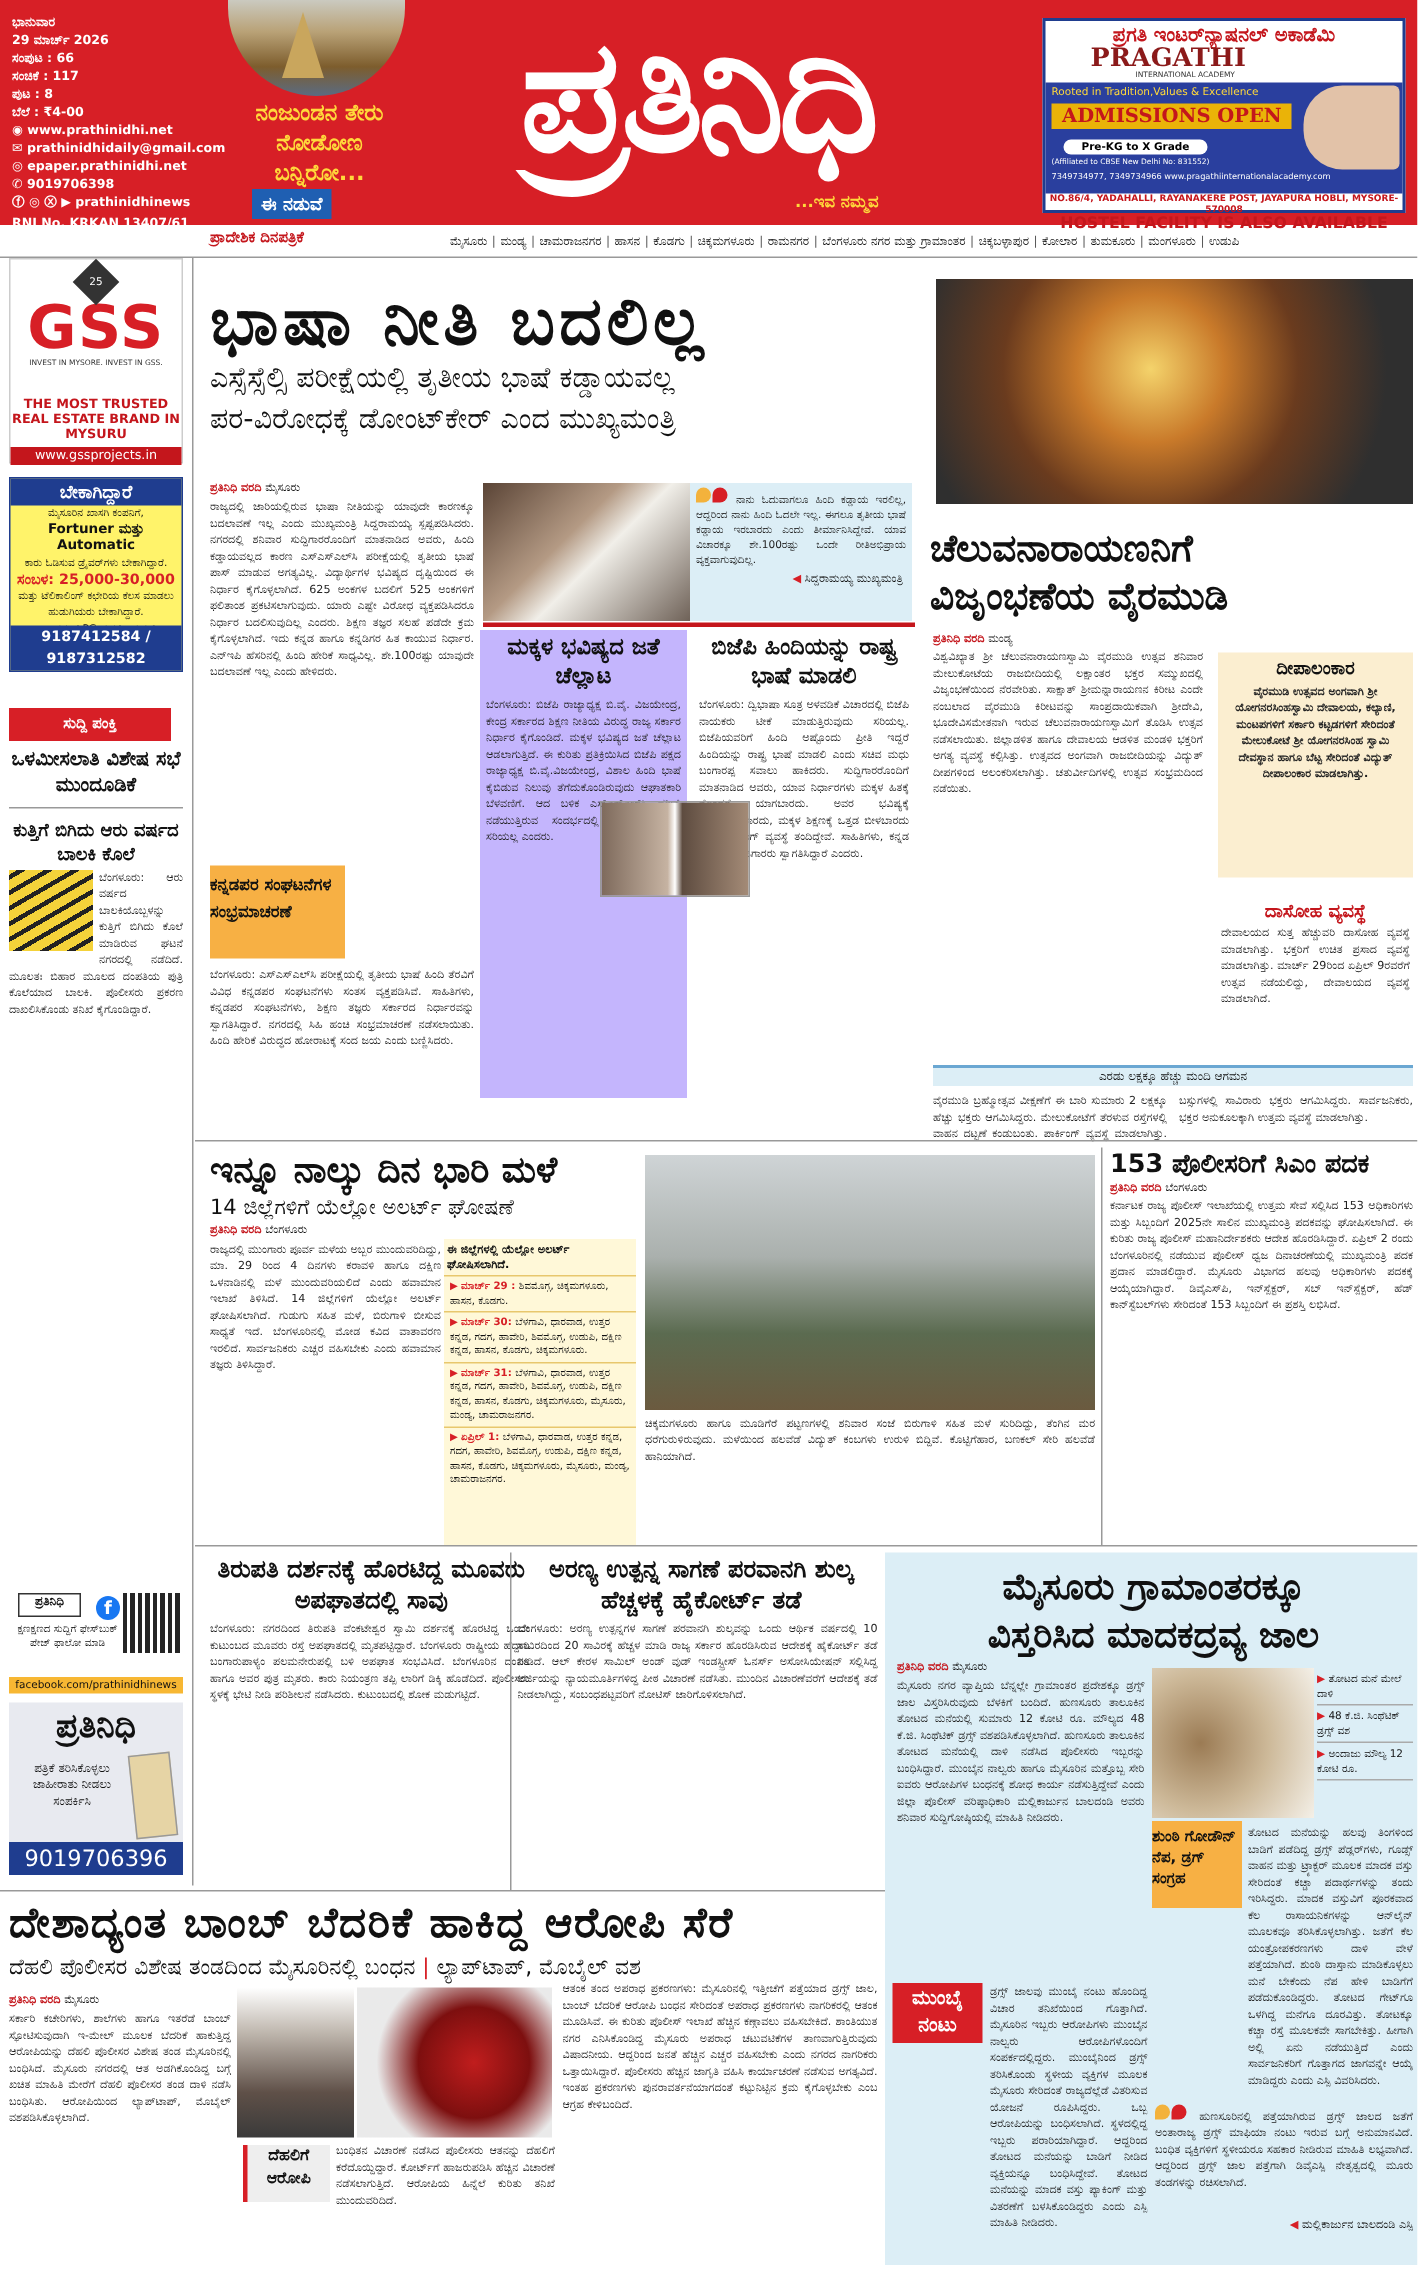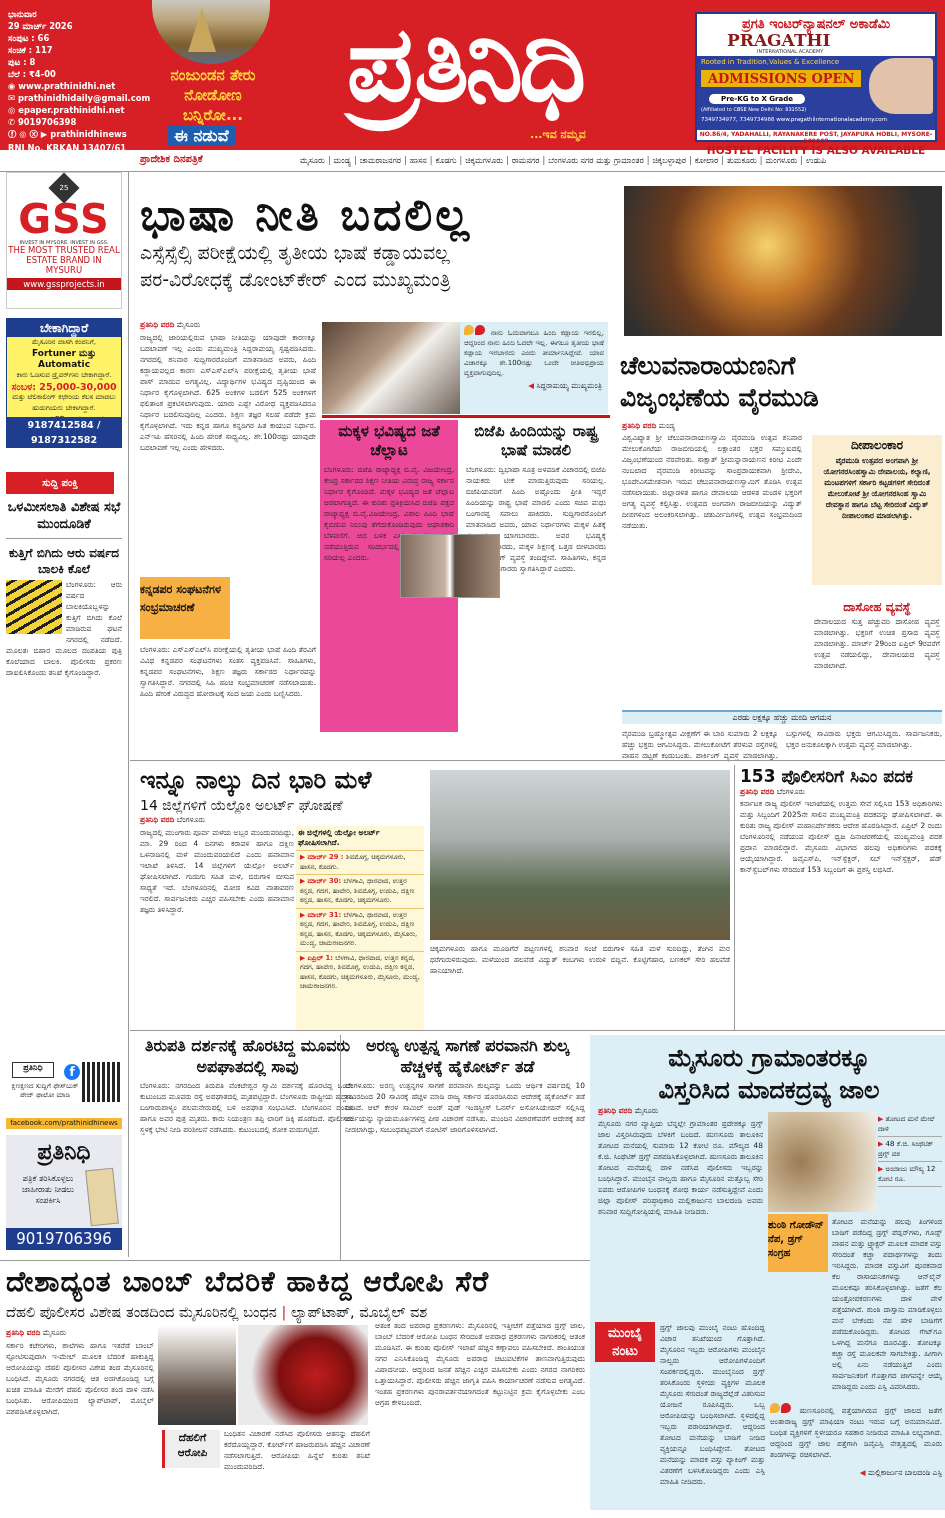--- a/index.html
+++ b/index.html
@@ -6,21 +6,21 @@
 body{width:945px;height:1518px;background:#fff;font-family:"DejaVu Sans",sans-serif;color:#111;position:relative;overflow:hidden}
 .abs{position:absolute}
 
 #mast{left:0;top:0;width:945px;height:150px;background:#d71f26}
 #issue{left:8px;top:8px;width:130px;color:#fff;font-size:8.4px;line-height:12px;font-weight:bold}
 #issue div{white-space:nowrap}
 #promo{left:138px;top:0;width:150px;height:150px}
 #promo .circle{position:absolute;left:14px;top:-14px;width:118px;height:78px;border-radius:0 0 60px 60px;background:linear-gradient(#d6e4f0 0,#b9a277 45%,#7d5d2d 75%,#5a6b82 100%)}
 #promo .temple{position:absolute;left:50px;top:8px;width:0;height:0;border-left:14px solid transparent;border-right:14px solid transparent;border-bottom:44px solid #c9a65d}
 #promo .line{position:absolute;left:0;width:150px;text-align:center;color:#ffd93b;font-weight:bold;font-size:15px}
-#promo .nadu{position:absolute;left:30px;top:126px;background:#1f5fb2;color:#fff;font-weight:bold;font-size:16px;padding:0 6px;line-height:20px}
+#promo .nadu{position:absolute;left:30px;top:126px;background:#1f5fb2;color:#fff;font-weight:bold;font-size:12px;padding:0 6px;line-height:20px}
 #logo{left:292px;top:4px;width:345px;height:120px;color:#fff;font-weight:bold;font-size:104px;line-height:120px;text-align:center;letter-spacing:-4px;font-family:"DejaVu Serif",serif}
 #tagline{left:530px;top:128px;color:#ffd93b;font-size:11px;font-weight:bold}
 #ad-top{left:695px;top:12px;width:242px;height:130px;background:#fff;border:2px solid #1f3d8f}
 #ad-top .t1{color:#c4161c;font-weight:bold;font-size:13px;text-align:center;padding-top:2px}
 #ad-top .t2{color:#8b1a1a;font-family:"DejaVu Serif",serif;font-weight:bold;font-size:17px;text-align:left;padding-left:30px;line-height:16px}
 #ad-top .t3{font-size:5px;padding-left:60px;color:#333}
 #ad-top .band{background:#2a3f9e;margin-top:2px;height:74px;position:relative}
 #ad-top .rooted{color:#ffd93b;font-size:7px;padding:2px 4px}
 #ad-top .adm{position:absolute;left:4px;top:14px;background:#eab308;color:#c4161c;font-weight:bold;font-size:13px;padding:1px 7px;font-family:"DejaVu Serif",serif}
 #ad-top .prekg{position:absolute;left:12px;top:38px;background:#fff;color:#000;font-size:7px;padding:1px 12px;border-radius:6px;font-weight:bold}
@@ -33,21 +33,21 @@
 #subnav{left:0;top:150px;width:945px;height:22px;border-bottom:1px solid #999}
 #regional{left:140px;top:153px;color:#c4161c;font-size:10px;font-weight:bold}
 #navlist{left:300px;top:156px;display:flex;font-size:8px;white-space:nowrap}
 #navlist span.sep{margin:0 3px;color:#555}
 
 #gss{left:6px;top:172px;width:116px;height:137px;border:1px solid #ccc;text-align:center}
 #gss .badge{margin:4px auto 0;width:22px;height:22px;background:#333;transform:rotate(45deg);color:#fff;font-size:7px}
 #gss .badge span{display:block;transform:rotate(-45deg);line-height:22px}
 #gss .big{color:#d71f26;font-weight:bold;font-size:40px;line-height:40px;letter-spacing:1px}
 #gss .inv{font-size:5px;color:#333}
-#gss .trust{color:#c4161c;font-weight:normal;font-size:8.5px;line-height:10px;margin-top:0}
+#gss .trust{color:#c4161c;font-weight:bold;font-size:8.5px;line-height:10px;margin-top:20px}
 #gss .url{background:#c4161c;color:#fff;font-size:8.5px;margin-top:3px;line-height:12px}
 #job{left:6px;top:318px;width:116px;height:130px;background:#fff36a;border:1px solid #1f3d8f;text-align:center;font-size:7px;line-height:11px}
 #job .hd{background:#1f3d8f;color:#fff;font-size:12px;line-height:18px;font-weight:bold}
 #job .sal{color:#d71f26;font-weight:bold;font-size:9.5px}
 #job .bold{font-weight:bold;font-size:9px}
 #job .ph{background:#1f3d8f;color:#fff;font-weight:bold;font-size:9.5px;line-height:15px;position:absolute;bottom:0;left:0;right:0}
 .section-red{background:#d71f26;color:#fff;text-align:center;font-weight:bold}
 #suddi{left:6px;top:472px;width:108px;height:22px;font-size:10px;line-height:22px}
 #left-story{left:6px;top:498px;width:116px}
 .hd-k{font-weight:bold;color:#111;text-align:center}
@@ -70,21 +70,21 @@
 #lead-s2{left:140px;top:267px;font-size:19px;line-height:24px}
 #lead-dl{left:140px;top:320px;font-size:7.5px}
 #lead-body{left:140px;top:332px;width:176px}
 #cm-photo{left:322px;top:322px;width:138px;height:92px;background:linear-gradient(135deg,#5a4436 0,#b49a84 40%,#f1efe9 55%,#6f6258 100%)}
 #quote1{left:460px;top:322px;width:148px;height:92px;background:#dceef6}
 .qmark{display:inline-block;width:10px;height:10px;border-radius:50% 50% 50% 0;margin-right:1px}
 #quote1 .body{font-size:7px;line-height:10px;padding:3px 4px}
 #quote1 .attr{text-align:right;color:#111;font-size:7.5px;padding-right:6px}
 .red-rule{background:#c4161c;height:3px}
 #rule1{left:322px;top:415px;width:288px}
-#makkala{left:320px;top:420px;width:138px;height:312px;background:#ec4899}
+#makkala{left:320px;top:420px;width:138px;height:312px;background:#c4b5fd}
 #makkala .hd-k{font-size:15px;line-height:19px;margin-top:2px}
 #bjp{left:462px;top:420px;width:148px}
 #bjp .hd-k{font-size:15px;line-height:19px;margin-top:2px}
 #kannada-box{left:140px;top:577px;width:90px;height:62px;background:#f7b044;font-size:11px;font-weight:bold;line-height:18px;padding-top:4px}
 #ppl-photo{left:400px;top:534px;width:100px;height:64px;background:linear-gradient(90deg,#7e6a5c 0,#c6b3a2 45%,#fff 50%,#5e4c40 55%,#a48b77 100%);border:1px solid #999}
 
 #temple-photo{left:624px;top:186px;width:318px;height:150px;background:radial-gradient(circle at 45% 40%,#f4d36b 0,#c97a2a 25%,#6a3b1e 50%,#2f2f2f 80%)}
 #cheluva-h{left:620px;top:350px;width:322px;font-size:25px;font-weight:bold;text-align:left;line-height:32px}
 #cheluva-body{left:622px;top:432px;width:180px}
 #deepa{left:812px;top:435px;width:130px;height:150px;background:#fbeed0}
@@ -119,21 +119,21 @@
 #drugs-h{left:598px;top:1042px;width:342px;font-size:24px;font-weight:bold;text-align:center;line-height:32px}
 #drugs-dl{left:598px;top:1106px;font-size:7.5px}
 #drugs-body{left:598px;top:1118px;width:165px}
 #drug-photo{left:768px;top:1112px;width:108px;height:100px;background:radial-gradient(circle at 30% 50%,#9b7b54 0,#cdb999 50%,#f4f0e8 100%)}
 #drug-facts{left:878px;top:1112px;width:64px}
 #drug-facts .it{font-size:7px;line-height:10px;border-bottom:1px solid #aaa;padding:2px 0}
 #drug-facts .tri{color:#d71f26}
 #shunthi{left:768px;top:1214px;width:60px;height:58px;background:#f7b044;font-size:10px;font-weight:bold;text-align:left;line-height:14px;padding-top:4px}
 #mumbai{left:595px;top:1322px;width:60px;height:40px;background:#d71f26;color:#ffffff;font-size:13px;font-weight:bold;text-align:center;line-height:18px;padding-top:2px}
 #quote2{left:770px;top:1403px;width:172px}
-#quote2 .attr{text-align:right;font-size:7.5px;margin-top:8px}
+#quote2 .attr{text-align:right;font-size:7.5px;margin-top:18px}
 
 #bomb-h{left:6px;top:1263px;font-size:28px;font-weight:bold;line-height:38px;letter-spacing:1px}
 #bomb-s{left:6px;top:1302px;font-size:14.5px;line-height:20px}
 #bomb-dl{left:6px;top:1328px;font-size:7.5px}
 #bomb-body{left:6px;top:1340px;width:148px}
 #man-photo{left:158px;top:1325px;width:78px;height:100px;background:linear-gradient(180deg,#ffffff 0,#bfb7ae 30%,#5f5048 70%,#3a3a3a 100%)}
 #bomb-photo{left:238px;top:1325px;width:130px;height:100px;background:radial-gradient(circle at 60% 50%,#c01d1d 0,#7d0f0f 40%,#eaeaea 70%)}
 #dehali{left:162px;top:1430px;width:58px;height:38px;font-size:10.5px;font-weight:bold;text-align:center;line-height:15px;background:#eee;border-left:3px solid #d71f26}
 #bomb-mid{left:224px;top:1428px;width:146px}
 #bomb-col3{left:375px;top:1320px;width:210px}

